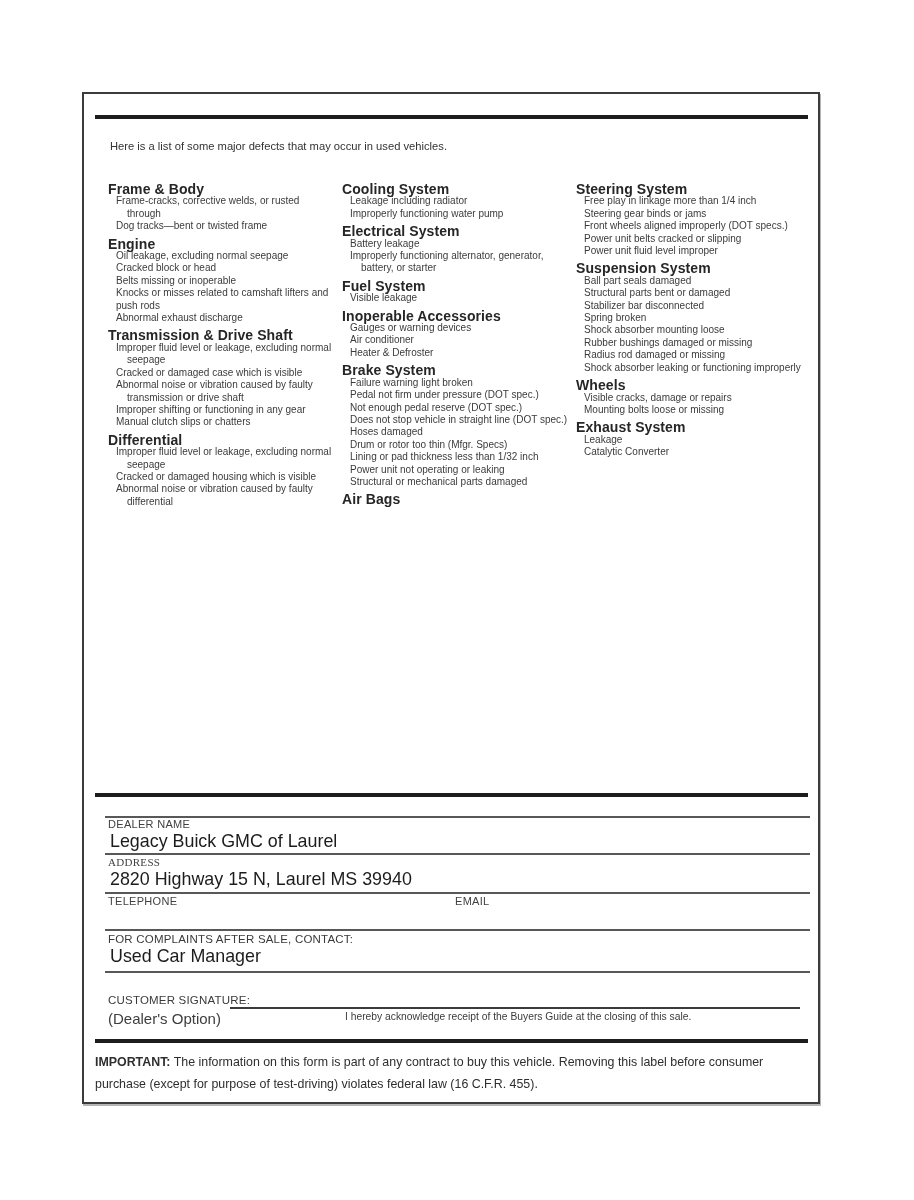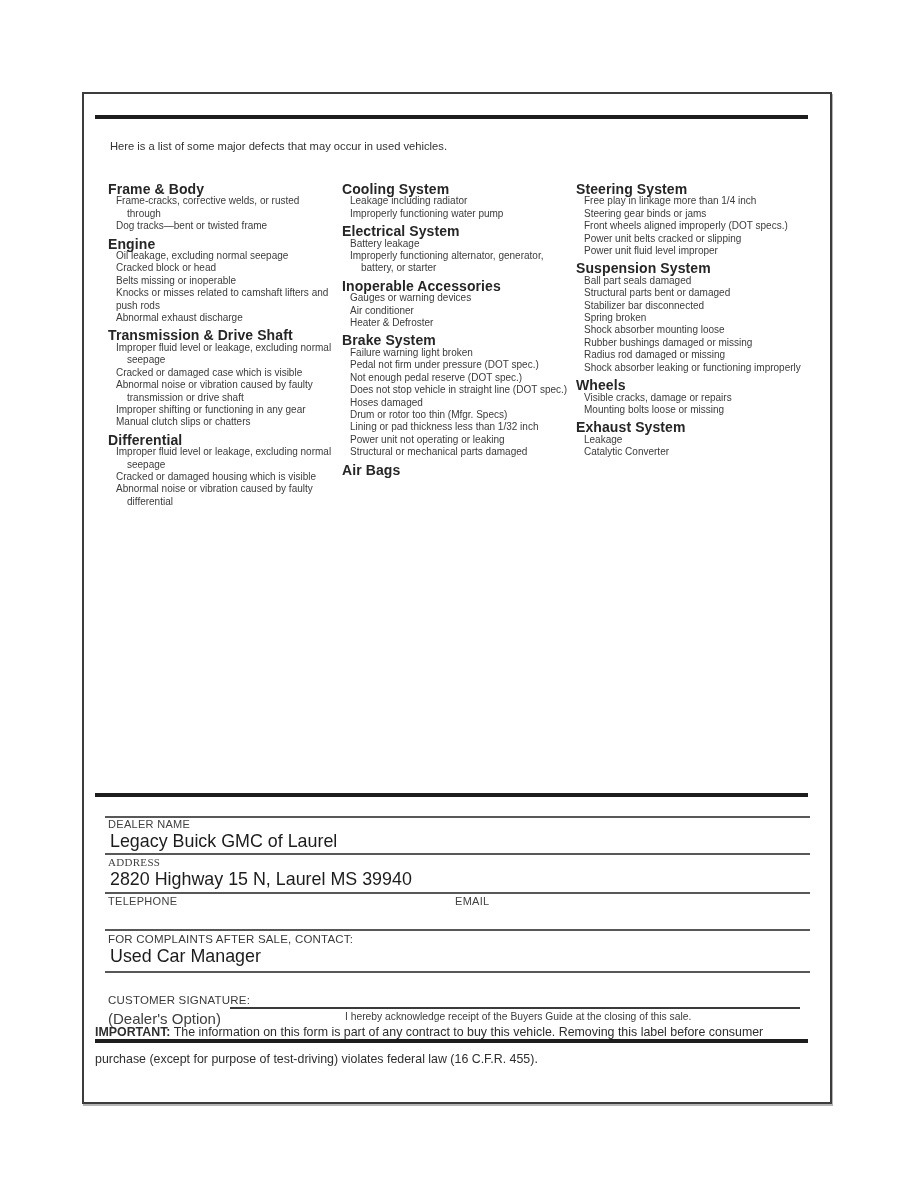--- a/index.html
+++ b/index.html
@@ -5,21 +5,20 @@
   html,body { margin:0; padding:0; }
   #screen {
     position:relative; width:914px; height:1200px;
     background:#ffffff; overflow:hidden;
     font-family:"Liberation Sans", sans-serif;
   }
   #form-page {
     position:absolute; left:82px; top:92px; width:734px; height:1008px;
     background:#ffffff; border:2px solid #3c3c3c;
     box-shadow:1px 2px 0 rgba(90,90,90,0.45);
-    padding-left:12px;
   }
   .rule-heavy { position:absolute; left:11px; width:713px; height:4px; background:#1d1d1d; }
   .rule-light { position:absolute; left:21px; width:705px; height:2px; background:#585858; }
   #intro { position:absolute; left:26px; top:46px; font-size:11.2px; color:#333333; }
 
   .defcol { position:absolute; top:89px; }
   #col-0 { left:24px;  width:224px; }
   #col-1 { left:258px; width:226px; }
   #col-2 { left:492px; width:232px; }
   .sec { margin-bottom:5px; }
@@ -30,22 +29,22 @@
   .form-label { position:absolute; font-size:11px; color:#414141; letter-spacing:0.3px; }
   .form-value {
     position:absolute; font-size:19px; color:#1c1c1c;
     transform:scaleX(0.94); transform-origin:left center; white-space:nowrap;
   }
   .small-label { position:absolute; font-size:11.5px; color:#3a3a3a; letter-spacing:0.2px; }
   #signature-line { position:absolute; left:146px; top:898px; width:570px; height:15px; border-bottom:2px solid #3a3a3a; }
   #dealers-option { position:absolute; left:24px; top:916px; font-size:15px; color:#3e3e3e; }
   #acknowledgement { position:absolute; left:261px; top:917px; font-size:10.3px; color:#3b3b3b; }
   #important-block {
-    position:absolute; left:11px; top:925px; width:706px;
-    font-size:12.4px; line-height:27px; color:#2e2e2e;
+    position:absolute; left:11px; top:957px; width:706px;
+    font-size:12.4px; line-height:22px; color:#2e2e2e;
   }
   #important-block .imp-label { font-weight:bold; }
 </style>
 </head>
 <body>
 
 <div id="screen">
   <div id="form-page">
 
     <div class="rule-heavy" style="top:21px;"></div>
@@ -84,20 +83,24 @@
     <div id="col-1" class="defcol">
         <div class="sec">
           <div class="sec-title">Cooling System</div>
           <div class="sec-item">Leakage including radiator</div>
           <div class="sec-item">Improperly functioning water pump</div>
         </div>
         <div class="sec">
           <div class="sec-title">Electrical System</div>
           <div class="sec-item">Battery leakage</div>
           <div class="sec-item">Improperly functioning alternator, generator, battery, or starter</div>
+        </div>
+        <div class="sec">
+          <div class="sec-title">Fuel System</div>
+          <div class="sec-item">Visible leakage</div>
         </div>
         <div class="sec">
           <div class="sec-title">Inoperable Accessories</div>
           <div class="sec-item">Gauges or warning devices</div>
           <div class="sec-item">Air conditioner</div>
           <div class="sec-item">Heater &amp; Defroster</div>
         </div>
         <div class="sec">
           <div class="sec-title">Brake System</div>
           <div class="sec-item">Failure warning light broken</div>

